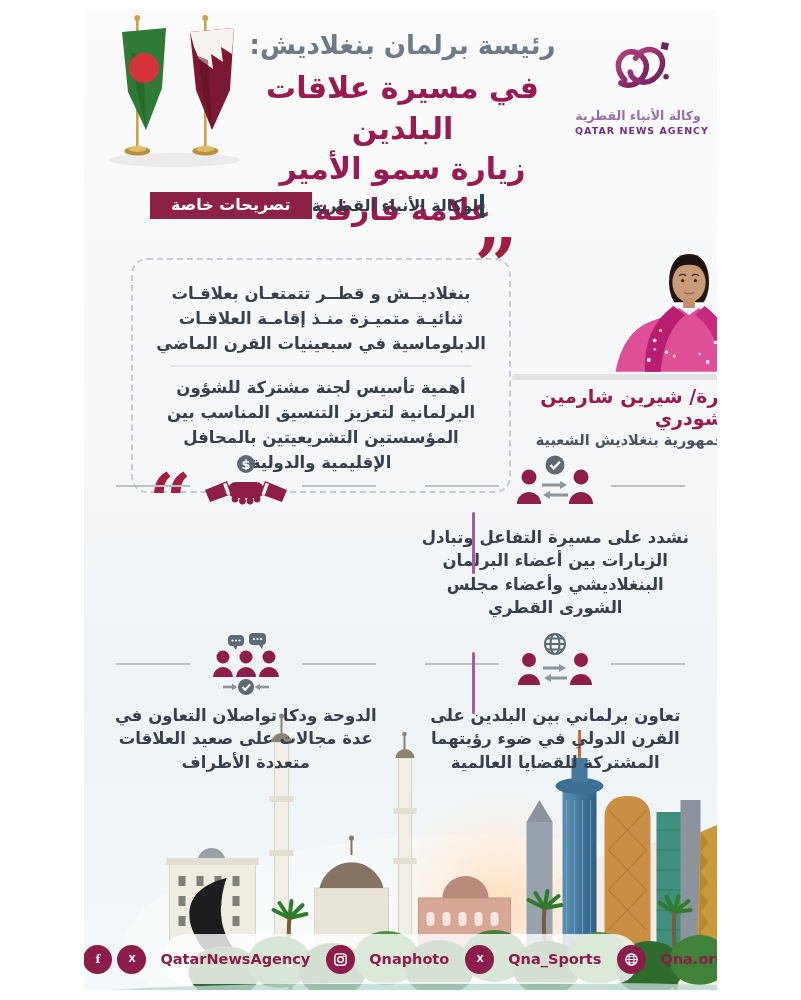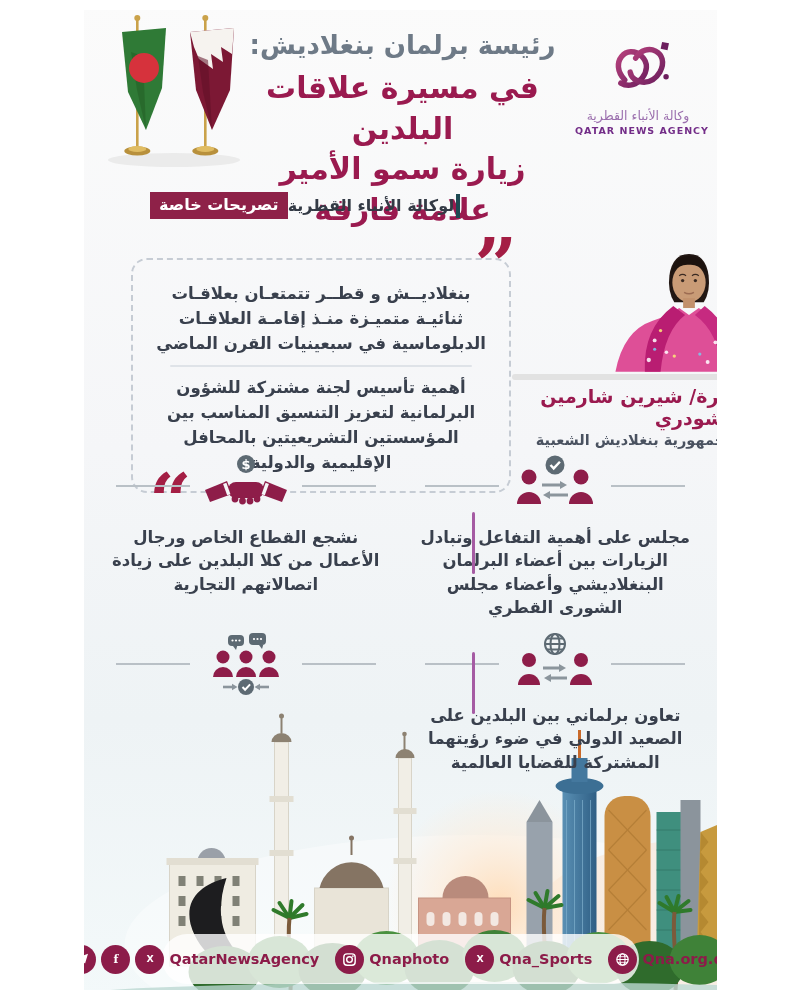--- a/index.html
+++ b/index.html
@@ -10,26 +10,26 @@
     direction:rtl;
   }
   .frame{ position:absolute; inset:0; border:10px solid #ffffff; pointer-events:none; z-index:60; }
 
   
   .flags{ position:absolute; left:16px; top:10px; width:168px; height:162px; z-index:5; }
   .headline{ position:absolute; top:30px; left:172px; right:168px; text-align:center; z-index:5; }
   .kicker{ font-size:26px; font-weight:bold; color:#6e7a87; letter-spacing:0; margin-bottom:8px; }
   .title{ font-size:30px; font-weight:bold; color:#9a1a4f; line-height:1.35; }
   .qna-logo{ position:absolute; top:36px; right:14px; width:150px; text-align:center; z-index:5; direction:ltr;}
-  .qna-logo .ar{ font-size:12.5px; font-weight:normal; color:#9b6fae; margin-top:2px; }
+  .qna-logo .ar{ font-size:12.5px; font-weight:bold; color:#9b6fae; margin-top:2px; }
   .qna-logo .en{ font-size:9.5px; font-weight:bold; color:#732d88; letter-spacing:1px; margin-top:2px;margin-left:8px;}
 
   
   .badge-row{ position:absolute; left:76px; top:192px; display:flex; direction:ltr; align-items:center; z-index:5;}
-  .badge-hl{ background:#8e2148; color:#ffffff; font-size:16px; font-weight:bold; padding:3px 9px 5px; }
+  .badge-hl{ background:#8e2148; color:#ffffff; font-size:16px; font-weight:bold; padding:3px 21px 5px; }
   .badge-rest{ color:#333a45; font-size:16px; font-weight:bold; padding:0 0; }
   .badge-bar{ width:4px; height:24px; background:#1d4a52; margin-left:2px; }
 
   
   .quote-box{
     position:absolute; left:57px; top:258px; width:380px; min-height:190px;
     border:2px dashed #c6ccd4; border-radius:16px; padding:14px 16px 16px; z-index:5;
     background:transparent;
   }
   .quote-p{ font-size:16.5px; font-weight:bold; color:#39404d; line-height:1.5; text-align:center;margin-top:8px; }
@@ -61,21 +61,21 @@
 
   
   .social-bar{
     position:absolute; left:88px; right:88px; bottom:16px; height:50px; z-index:10;
     background:rgba(255,255,255,0.8); border-radius:25px;
     display:flex; direction:ltr; align-items:center; justify-content:center; gap:16px;
   }
   .social-group{ display:flex; align-items:center; gap:5px; }
   .soc-circle{ width:29px; height:29px; border-radius:50%; background:#8c1c49;
                display:flex; align-items:center; justify-content:center; }
-  .soc-label{ font-size:14.5px; font-weight:bold; color:#8c1c49; margin-left:0;text-align:right; }
+  .soc-label{ font-size:14.5px; font-weight:bold; color:#8c1c49; margin-left:9px;text-align:right; }
 </style>
 </head>
 <body>
 
 <div class="poster">
 
   <svg class="flags" viewBox="0 0 168 162">
     <ellipse cx="84" cy="150" rx="66" ry="7" fill="#ebebeb"></ellipse>
 
     <g>
@@ -189,42 +189,41 @@
               <path d="M59 50 a12 12 0 0 1 24 0 z"></path>
           </g>
           <g stroke="#8b959c" stroke-width="3" fill="#8b959c">
             <line x1="32" y1="31" x2="50" y2="31"></line>
               <path d="M50 27 l7 4 -7 4 z" stroke="none"></path>
             <line x1="58" y1="41" x2="40" y2="41"></line>
               <path d="M40 37 l-7 4 7 4 z" stroke="none"></path>
           </g>
         </svg>
       </div>
-      <p class="point-text">مجلس على أهمية التفاعل وتبادل الزيارات بين أعضاء البرلمان البنغلاديشي وأعضاء مجلس الشورى القطري</p>
+      <p class="point-text">نشدد على مسيرة التفاعل وتبادل الزيارات بين أعضاء البرلمان البنغلاديشي وأعضاء مجلس الشورى القطري</p>
     </div>
 
     <div class="point">
       <div class="icon-wrap">
         <svg width="92" height="64" viewBox="0 0 90 64">
           <circle cx="45" cy="10" r="9" fill="#5d6a73"></circle>
           <text x="45" y="14.5" font-size="13" font-weight="bold" fill="#ffffff" text-anchor="middle">$</text>
           <g fill="#8e1d49">
             <polygon points="4,36 26,27 31,40 9,48"></polygon>
             <polygon points="86,36 64,27 59,40 81,48"></polygon>
             <rect x="27" y="28" width="36" height="16" rx="8"></rect>
             <circle cx="34" cy="45" r="3.4"></circle>
               <circle cx="41.5" cy="47" r="3.4"></circle>
             <circle cx="49" cy="47" r="3.4"></circle>
               <circle cx="56" cy="45" r="3.4"></circle>
           </g>
           <rect x="24" y="29" width="3.5" height="12" fill="#f5f6f8" transform="rotate(-20 26 35)"></rect>
           <rect x="62.5" y="29" width="3.5" height="12" fill="#f5f6f8" transform="rotate(20 64 35)"></rect>
         </svg>
       </div>
-      <p class="point-text">نشجع القطاع الخاص ورجال الأعمال من كلا البلدين على زيادة اتصالاتهم التجارية</p>
     </div>
 
     <div class="point">
       <div class="icon-wrap">
         <svg width="92" height="64" viewBox="0 0 90 64">
           <g stroke="#5d6a73" fill="none" stroke-width="2">
             <circle cx="45" cy="12" r="10"></circle>
             <ellipse cx="45" cy="12" rx="4.5" ry="10"></ellipse>
             <line x1="35" y1="12" x2="55" y2="12"></line>
             <line x1="37" y1="6.5" x2="53" y2="6.5"></line>
@@ -237,21 +236,21 @@
               <path d="M60 53 a11 11 0 0 1 22 0 z"></path>
           </g>
           <g stroke="#8b959c" stroke-width="3" fill="#8b959c">
             <line x1="33" y1="36" x2="49" y2="36"></line>
               <path d="M49 32 l7 4 -7 4 z" stroke="none"></path>
             <line x1="57" y1="46" x2="41" y2="46"></line>
               <path d="M41 42 l-7 4 7 4 z" stroke="none"></path>
           </g>
         </svg>
       </div>
-      <p class="point-text">تعاون برلماني بين البلدين على الصعيد الدولي في ضوء رؤيتهما المشتركة للقضايا العالمية</p>
+      <p class="point-text">تعاون برلماني بين البلدين على القرن الدولي في ضوء رؤيتهما المشتركة للقضايا العالمية</p>
     </div>
 
     <div class="point">
       <div class="icon-wrap">
         <svg width="92" height="64" viewBox="0 0 90 64">
           <g fill="#5d6a73">
             <rect x="27" y="3" width="16" height="11" rx="4"></rect>
               <path d="M32 14 l3 4 1.2-4 z"></path>
             <rect x="48" y="1" width="17" height="12" rx="4"></rect>
               <path d="M58 13 l3 4 1.2-4 z"></path>
@@ -275,20 +274,21 @@
           <circle cx="45" cy="55" r="8" fill="#5d6a73"></circle>
           <path d="M41.5 55 l2.6 2.8 5-5.4" stroke="#ffffff" stroke-width="2" fill="none"></path>
           <g stroke="#8b959c" stroke-width="2.6" fill="#8b959c">
             <line x1="22" y1="55" x2="31" y2="55"></line>
               <path d="M31 51.8 l5.5 3.2 -5.5 3.2 z" stroke="none"></path>
             <line x1="68" y1="55" x2="59" y2="55"></line>
               <path d="M59 51.8 l-5.5 3.2 5.5 3.2 z" stroke="none"></path>
           </g>
         </svg>
       </div>
+      <p class="point-text">الدوحة ودكا تواصلان التعاون في عدة مجالات على صعيد العلاقات متعددة الأطراف</p>
     </div>
   </div>
 
   <div class="vdiv v1"></div>
   <div class="vdiv v2"></div>
 
   <svg class="skyline" viewBox="0 0 800 300" preserveAspectRatio="xMidYMax meet">
     <defs>
       <radialGradient id="sun" cx="0.5" cy="0.5" r="0.5">
         <stop offset="0" stop-color="#ffdbb5" stop-opacity="0.95"></stop>

